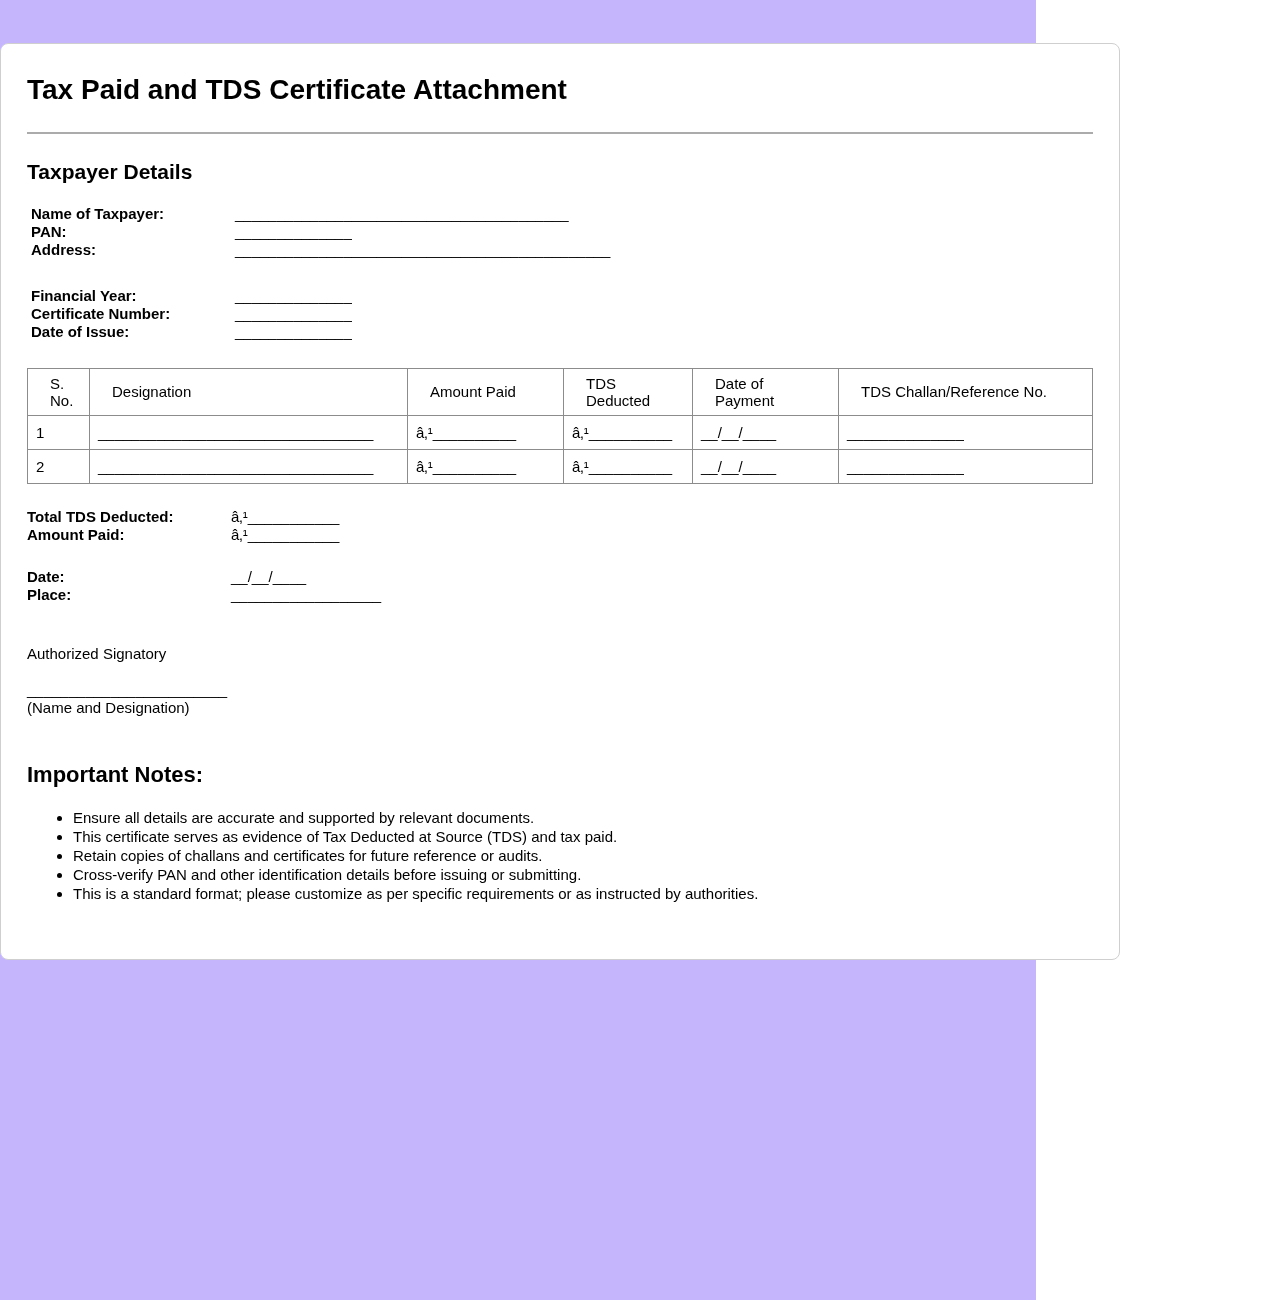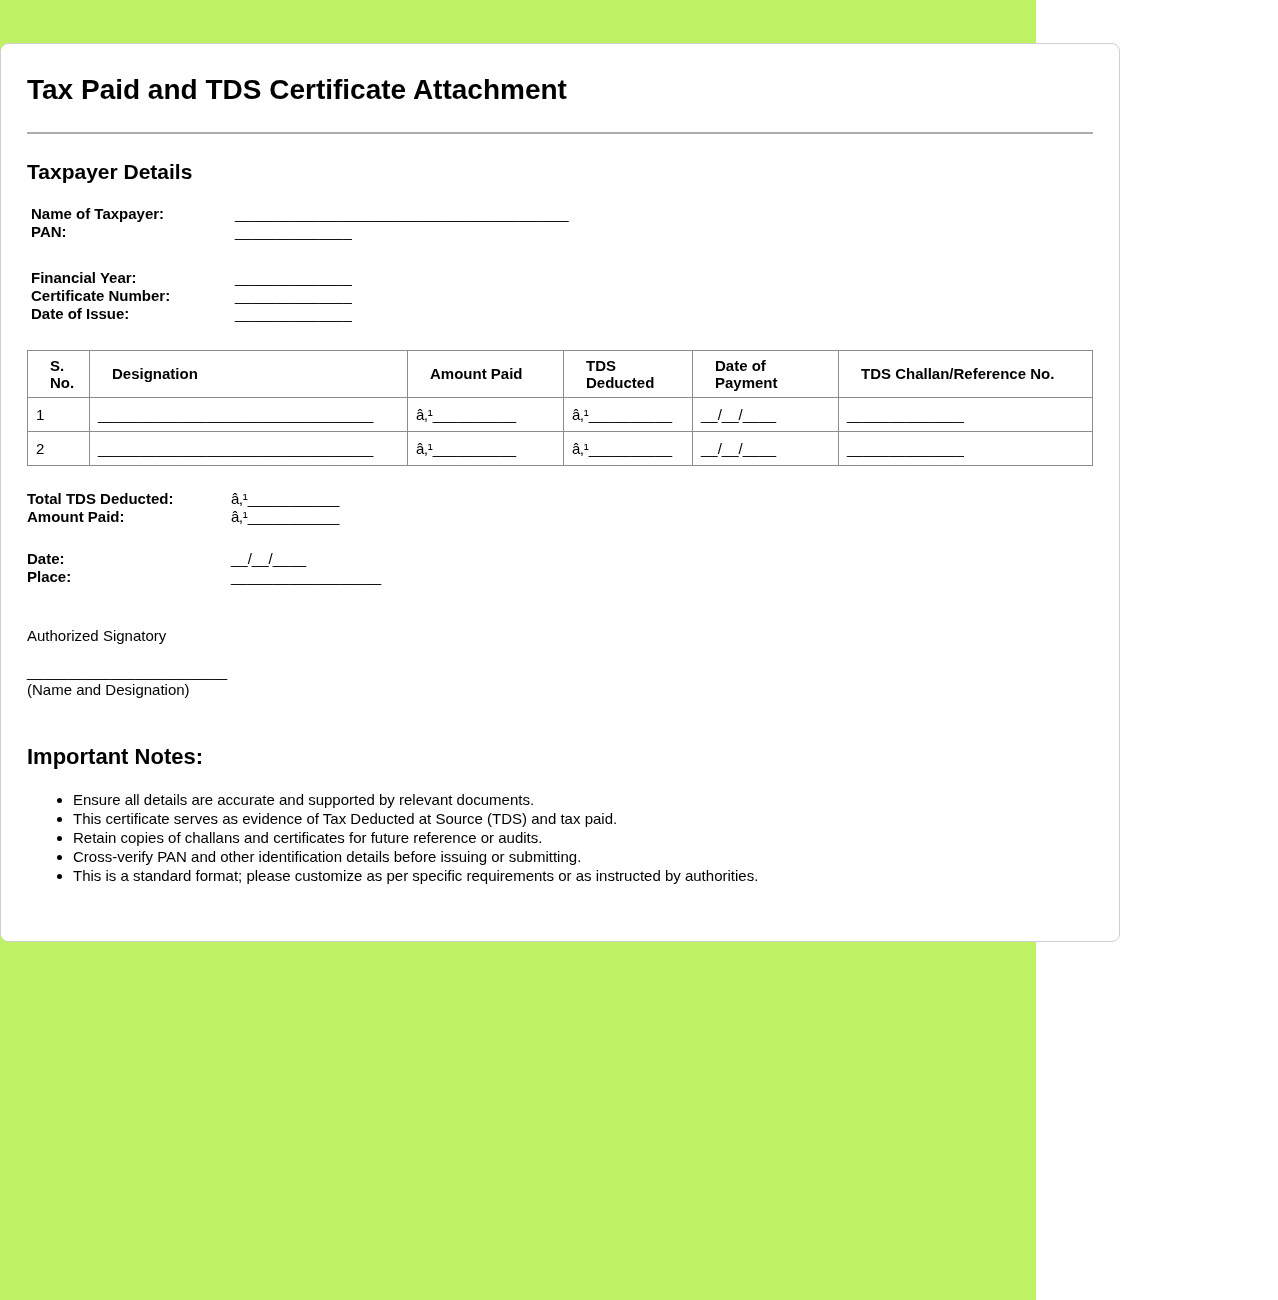--- a/index.html
+++ b/index.html
@@ -6,21 +6,21 @@
     margin: 0;
     padding: 0;
     background: #ffffff;
     font-family: "Liberation Sans", "DejaVu Sans", sans-serif;
     font-size: 15px;
     color: #000000;
   }
   .page {
     width: 1036px;
     min-height: 1300px;
-    background: #bef264;
+    background: #c4b5fd;
   }
   .card {
     box-sizing: border-box;
     width: 1120px;
     margin: 0 auto;
     position: relative;
     top: 43px;
     border: 1px solid #cfcfcf;
     border-radius: 8px;
     padding: 30px 26px 20px 26px;
@@ -67,21 +67,21 @@
     margin: 23px 0 24px 0;
   }
   .tax-table th, .tax-table td {
     border: 1px solid #8c8c8c;
     text-align: left;
     vertical-align: middle;
     font-size: 15px;
     overflow: hidden;
   }
   .tax-table th {
-    font-weight: bold;
+    font-weight: normal;
     padding: 6px 22px;
   }
   .tax-table td {
     padding: 8px 8px;
     white-space: pre;
   }
   .totals-block  { margin: 0 0 24px 0; }
   .placedate-block { margin: 0 0 41px 0; }
   .sig-authorized {
     line-height: 18px;
@@ -122,20 +122,24 @@
 
     <h2 class="section-heading">Taxpayer Details</h2>
     <div class="fields mb-taxpayer">
       <div class="field-row">
         <span class="field-label">Name of Taxpayer:</span>
         <span class="field-value">________________________________________</span>
       </div>
       <div class="field-row">
         <span class="field-label">PAN:</span>
         <span class="field-value">______________</span>
+      </div>
+      <div class="field-row">
+        <span class="field-label">Address:</span>
+        <span class="field-value">_____________________________________________</span>
       </div>
     </div>
 
     <div class="fields mb-cert">
       <div class="field-row">
         <span class="field-label">Financial Year:</span>
         <span class="field-value">______________</span>
       </div>
       <div class="field-row">
         <span class="field-label">Certificate Number:</span>

